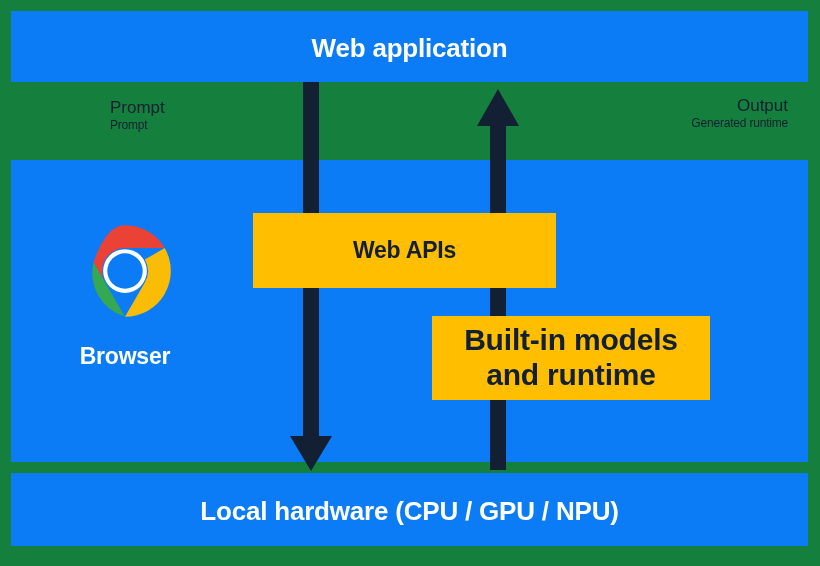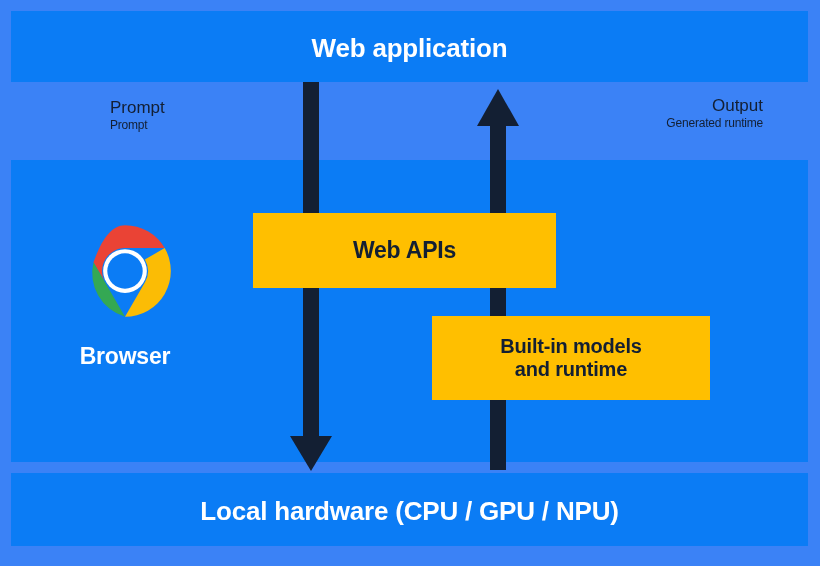--- a/index.html
+++ b/index.html
@@ -9,21 +9,21 @@
     background: #ffffff;
   }
   body {
     font-family: "Liberation Sans", "DejaVu Sans", sans-serif;
     -webkit-font-smoothing: antialiased;
   }
   #diagram {
     position: relative;
     width: 820px;
     height: 566px;
-    background: #3b82f6;
+    background: #15803d;
     overflow: hidden;
   }
 
   
   .band {
     position: absolute;
     background: #0b7cf5;
     left: 11px;
     width: 797px;
   }
@@ -65,21 +65,21 @@
     font-size: 17px;
     font-weight: normal;
   }
   .io-label .io-value {
     display: block;
     font-size: 12px;
     font-weight: normal;
     letter-spacing: -0.2px;
   }
   #io-input  { left: 110px; top: 98px;  text-align: left; }
-  #io-output { right: 57px; top: 96px;  text-align: right; }
+  #io-output { right: 32px; top: 96px;  text-align: right; }
 
   
   .yellow-box {
     position: absolute;
     background: #ffbf00;
     color: #131f33;
     font-weight: bold;
     display: flex;
     align-items: center;
     justify-content: center;
@@ -89,21 +89,21 @@
     z-index: 5;
   }
   #box-web-apis {
     left: 253px; top: 213px;
     width: 303px; height: 75px;
     font-size: 23px;
   }
   #box-builtin {
     left: 432px; top: 316px;
     width: 278px; height: 84px;
-    font-size: 20px;
+    font-size: 30px;
   }
   #box-builtin .box-text { white-space: pre-line; }
 
   
   #browser-group {
     position: absolute;
     left: 60px;
     top: 221px;
     width: 130px;
     text-align: center;

